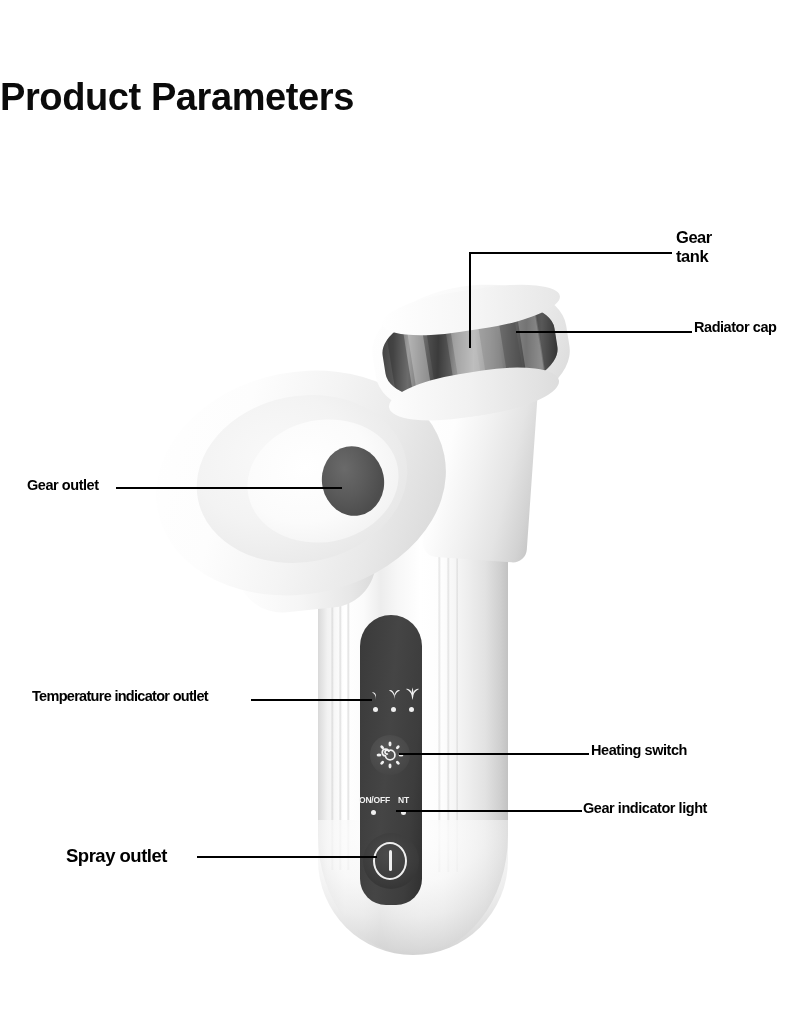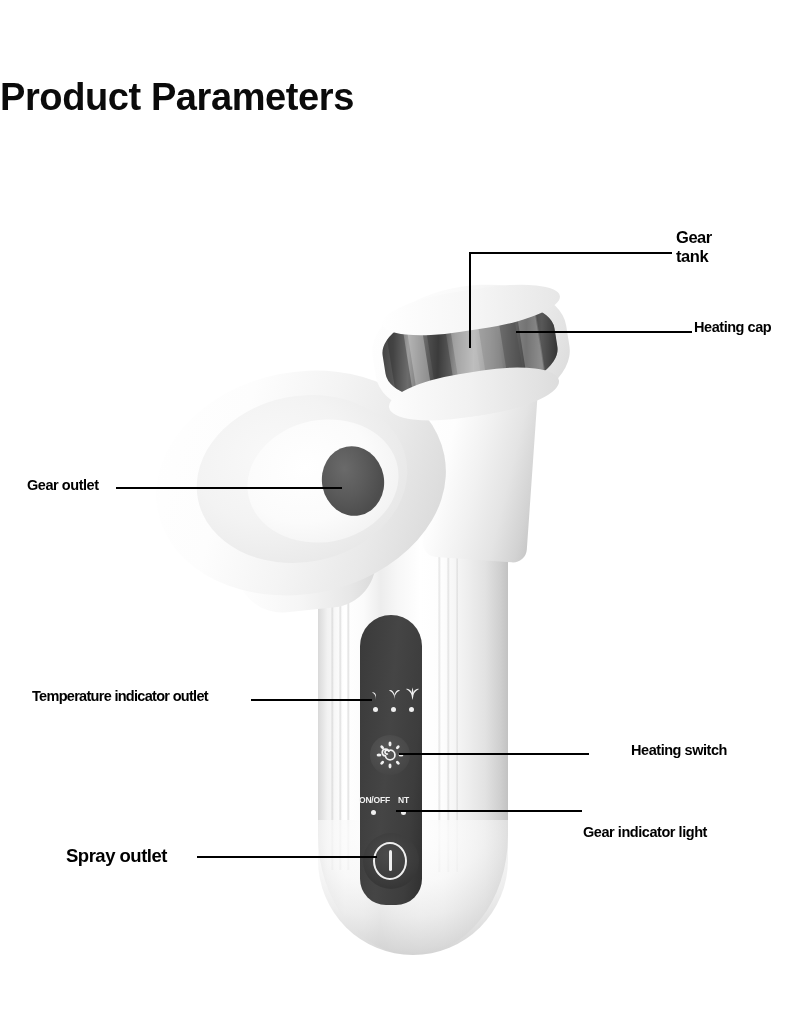--- a/index.html
+++ b/index.html
@@ -38,22 +38,22 @@
     font-weight: bold;
     color: #000000;
     letter-spacing: -0.45px;
     line-height: 1.18;
     white-space: pre-line;
   }
   .lbl-water      { left: 676px; top: 228px; font-size: 16.5px; text-align: left; }
   .lbl-radiator   { left: 694px; top: 319px; font-size: 14.5px; }
   .lbl-mist       { left: 27px;  top: 477px; font-size: 14.5px; }
   .lbl-temp       { left: 32px;  top: 688px; font-size: 14.5px; letter-spacing: -0.7px; }
-  .lbl-heating    { left: 591px; top: 742px; font-size: 14.5px; margin-left: 40px; }
-  .lbl-gear       { left: 583px; top: 800px; font-size: 14.5px; margin-top: 24px; }
+  .lbl-heating    { left: 591px; top: 742px; font-size: 14.5px; }
+  .lbl-gear       { left: 583px; top: 800px; font-size: 14.5px; }
   .lbl-spray      { left: 66px;  top: 845px; font-size: 18.5px; letter-spacing: -0.5px; }
 
   
   .leader {
     position: absolute;
     background: #000000;
   }
   .leader.h { height: 2px; }
   .leader.v { width: 2px; }
 
@@ -471,20 +471,20 @@
   <div class="leader h" id="leader-water-h"></div>
   <div class="leader h" id="leader-radiator"></div>
   <div class="leader h" id="leader-mist"></div>
   <div class="leader h" id="leader-temp"></div>
   <div class="leader h" id="leader-heating"></div>
   <div class="leader h" id="leader-gear"></div>
   <div class="leader h" id="leader-spray"></div>
 
   <div class="label lbl-water">Gear
 tank</div>
-  <div class="label lbl-radiator">Heating cap</div>
+  <div class="label lbl-radiator">Radiator cap</div>
   <div class="label lbl-mist">Gear outlet</div>
   <div class="label lbl-temp">Temperature indicator outlet</div>
   <div class="label lbl-heating">Heating switch</div>
   <div class="label lbl-gear">Gear indicator light</div>
   <div class="label lbl-spray">Spray outlet</div>
 
 </div>
 
 </body></html>

